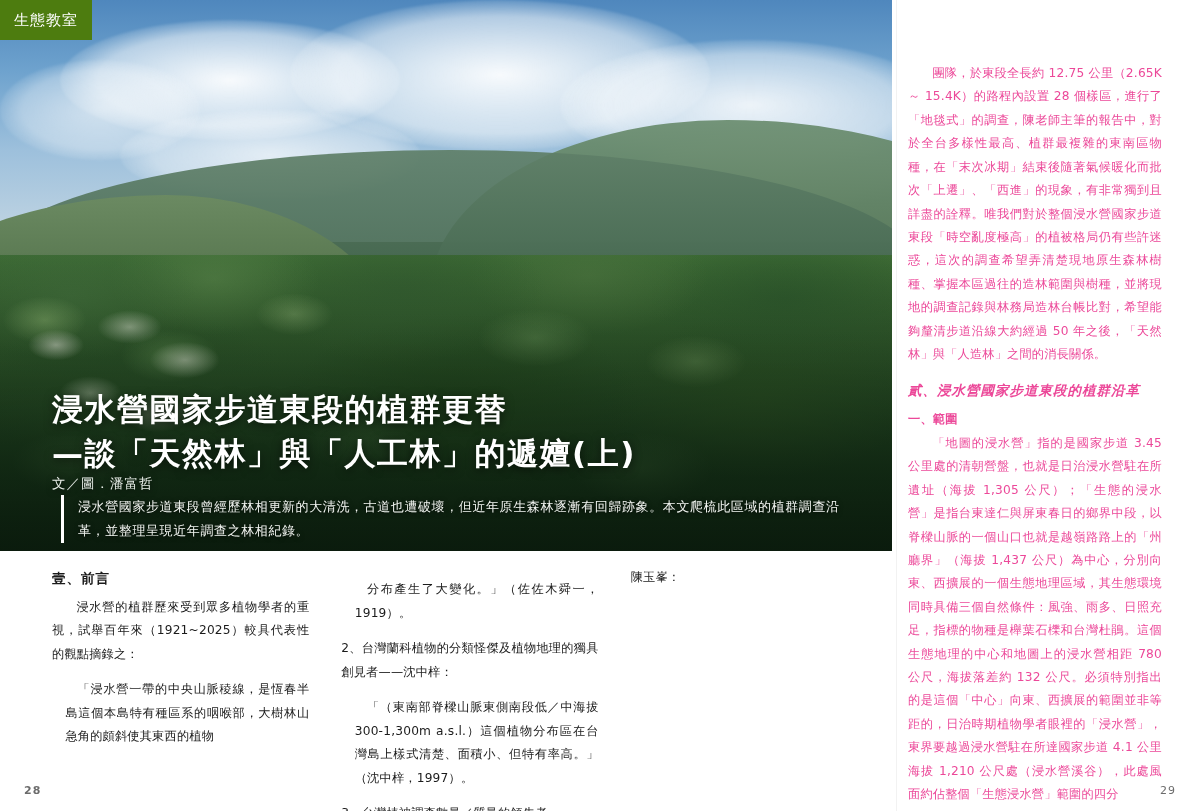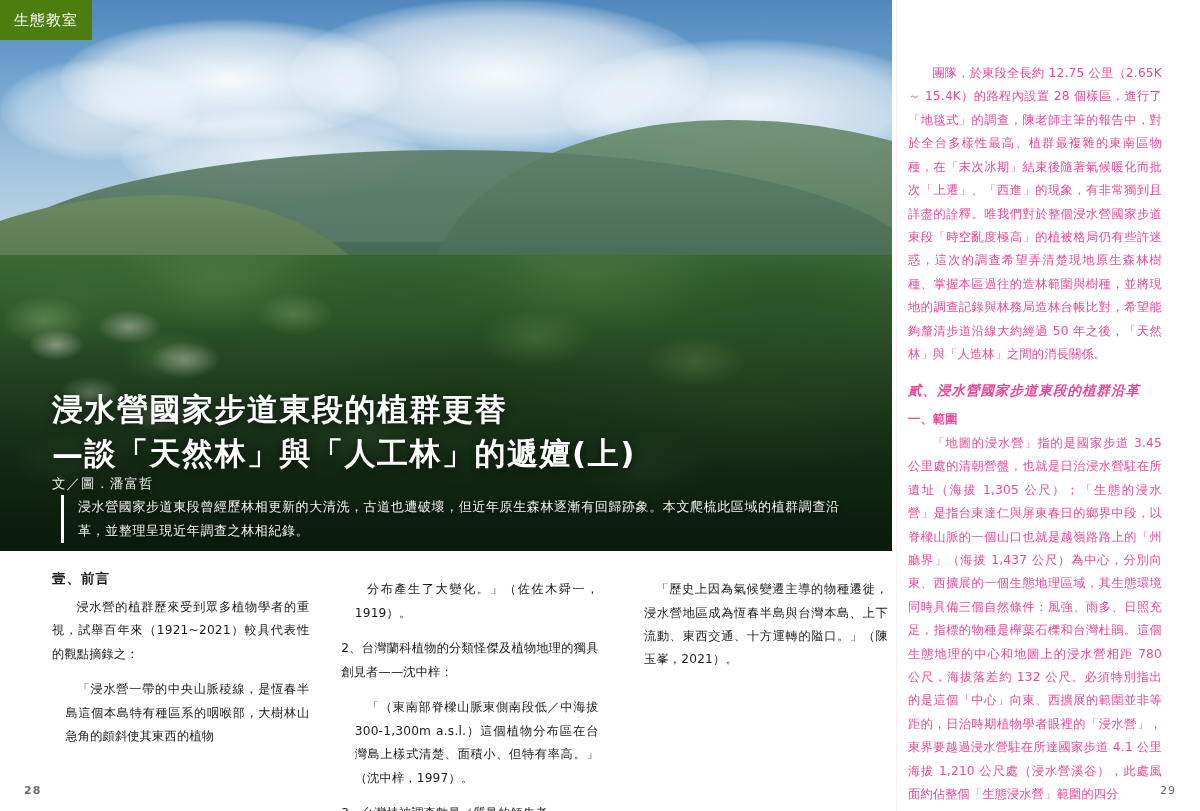--- a/index.html
+++ b/index.html
@@ -257,33 +257,33 @@
       <div class="byline">文／圖．潘富哲</div>
     </div>
 
     <div class="deck">浸水營國家步道東段曾經歷林相更新的大清洗，古道也遭破壞，但近年原生森林逐漸有回歸跡象。本文爬梳此區域的植群調查沿革，並整理呈現近年調查之林相紀錄。</div>
   </div>
 
   <div class="body-cols">
 
     <div class="col">
       <p class="sec-title">壹、前言</p>
-      <p class="p">浸水營的植群歷來受到眾多植物學者的重視，試舉百年來（1921~2021）較具代表性的觀點摘錄之：</p>
+      <p class="p">浸水營的植群歷來受到眾多植物學者的重視，試舉百年來（1921~2025）較具代表性的觀點摘錄之：</p>
       <p class="quote">「浸水營一帶的中央山脈稜線，是恆春半島這個本島特有種區系的咽喉部，大樹林山急角的頗斜使其東西的植物</p>
     </div>
 
     <div class="col">
       <p class="quote">分布產生了大變化。」（佐佐木舜一，1919）。</p>
       <p class="li">2、台灣蘭科植物的分類怪傑及植物地理的獨具創見者——沈中梓：</p>
       <p class="quote">「（東南部脊樑山脈東側南段低／中海拔 300-1,300m a.s.l.）這個植物分布區在台灣島上樣式清楚、面積小、但特有率高。」（沈中梓，1997）。</p>
       <p class="li">3、台灣植被調查數量／質量的領先者——</p>
     </div>
 
     <div class="col">
-      <p class="quote">「歷史上因為氣候變遷主導的物種遷徙，浸水營地區成為恆春半島與台灣本島、上下流動、東西交通、十方運轉的隘口。」（陳玉峯，2021）。</p>
+      <p class="speaker">陳玉峯：</p>
     </div>
 
   </div>
 
   <div class="right-col">
     <p class="p">團隊，於東段全長約 12.75 公里（2.65K ～ 15.4K）的路程內設置 28 個樣區，進行了「地毯式」的調查，陳老師主筆的報告中，對於全台多樣性最高、植群最複雜的東南區物種，在「末次冰期」結束後隨著氣候暖化而批次「上遷」、「西進」的現象，有非常獨到且詳盡的詮釋。唯我們對於整個浸水營國家步道東段「時空亂度極高」的植被格局仍有些許迷惑，這次的調查希望弄清楚現地原生森林樹種、掌握本區過往的造林範圍與樹種，並將現地的調查記錄與林務局造林台帳比對，希望能夠釐清步道沿線大約經過 50 年之後，「天然林」與「人造林」之間的消長關係。</p>
     <p class="sec-title">貳、浸水營國家步道東段的植群沿革</p>
     <p class="sub-title">一、範圍</p>
     <p class="p">「地圖的浸水營」指的是國家步道 3.45 公里處的清朝營盤，也就是日治浸水營駐在所遺址（海拔 1,305 公尺）；「生態的浸水營」是指台東達仁與屏東春日的鄉界中段，以脊樑山脈的一個山口也就是越嶺路路上的「州廳界」（海拔 1,437 公尺）為中心，分別向東、西擴展的一個生態地理區域，其生態環境同時具備三個自然條件：風強、雨多、日照充足，指標的物種是櫸葉石櫟和台灣杜鵑。這個生態地理的中心和地圖上的浸水營相距 780 公尺，海拔落差約 132 公尺。必須特別指出的是這個「中心」向東、西擴展的範圍並非等距的，日治時期植物學者眼裡的「浸水營」，東界要越過浸水營駐在所達國家步道 4.1 公里海拔 1,210 公尺處（浸水營溪谷），此處風面約佔整個「生態浸水營」範圍的四分</p>
   </div>

